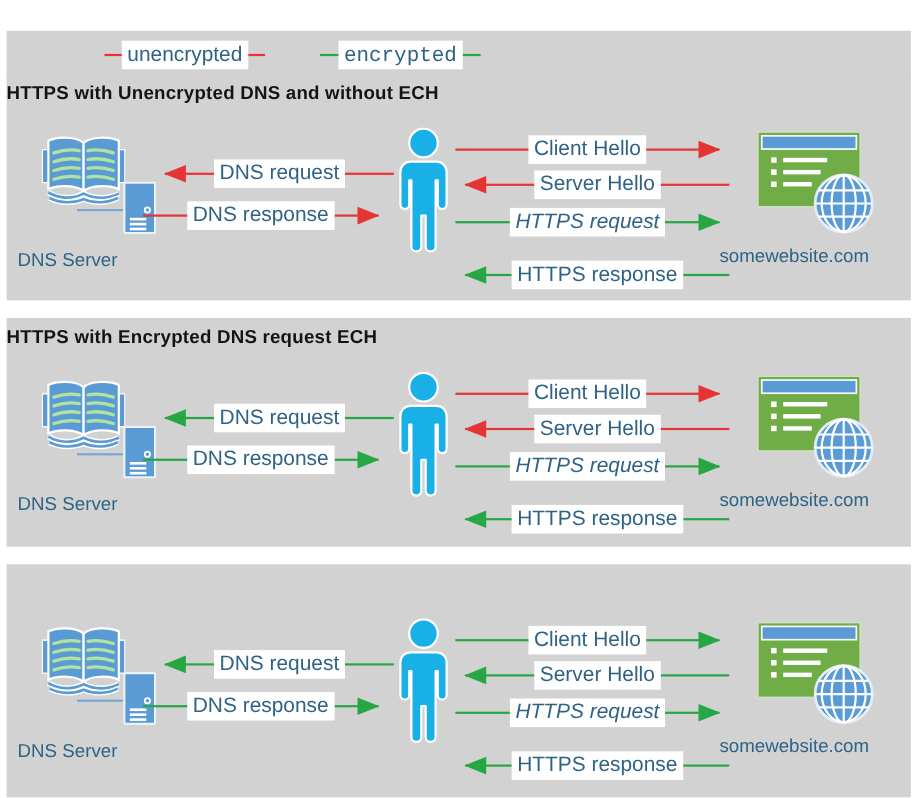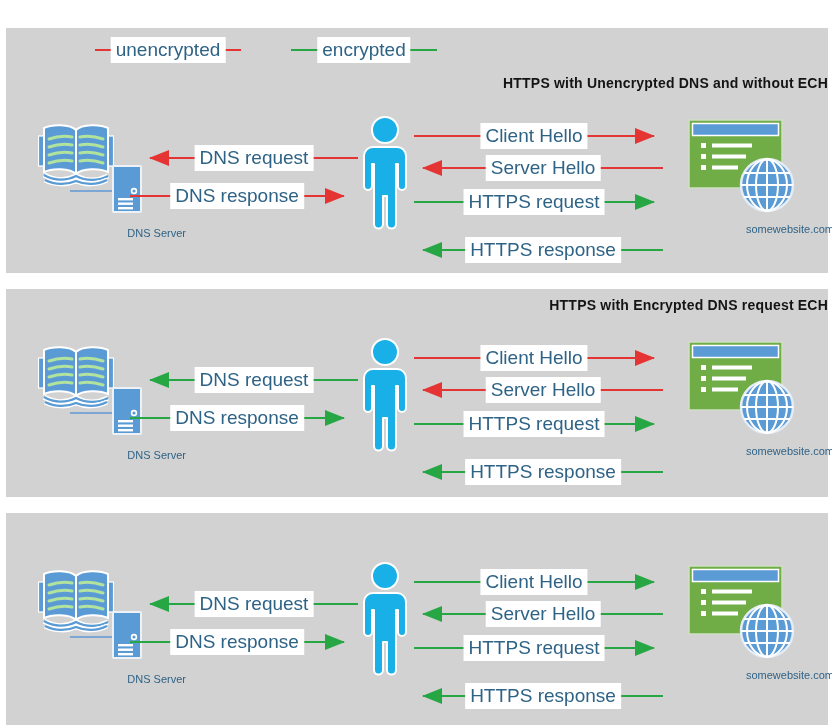--- a/index.html
+++ b/index.html
@@ -8,63 +8,63 @@
     font-family:"Liberation Sans","DejaVu Sans",sans-serif;
     overflow:hidden;
   }
   .bar{position:absolute;left:6px;width:822px;background:var(--panel-gray,#d2d2d2);}
   #legend-bar{top:8px;height:44px;margin-top:20px;}
   #panel-0{top:67px;height:206px;}
   #panel-1{top:289px;height:208px;}
   #panel-2{top:513px;height:212px;}
 
   .panel-title{
-    position:absolute;top:8px;left:0;width:100%;text-align:right;
-    font-size:14px;font-weight:bold;color:var(--title-black,#141414);
+    position:absolute;top:8px;left:0;width:100%;text-align:left;
+    font-size:17px;font-weight:bold;color:var(--title-black,#141414);
     letter-spacing:0.2px;
   }
 
   
   .arrow{position:absolute;height:14px;}
   .aline{position:absolute;left:0;right:0;top:50%;height:2px;margin-top:-1px;background:#999;}
   .ahead{position:absolute;width:0;height:0;top:50%;margin-top:-8px;
          border-top:8px solid transparent;border-bottom:8px solid transparent;}
   .ahead.left{left:-1px;border-right:20px solid #999;}
   .ahead.right{right:-1px;border-left:20px solid #999;}
   .albl{
     position:absolute;left:50%;top:50%;transform:translate(-50%,-50%);
     background:#ffffff;padding:1px 5px;font-size:19px;line-height:24px;
     color:var(--label-blue,#2f6386);white-space:nowrap;
   }
   .pos-dns-0{left:144px;top:84px;width:208px;}
   .pos-dns-1{left:124px;top:122px;width:214px;}
   .pos-tls-0{left:408px;top:62px;width:240px;}
   .pos-tls-1{left:417px;top:94px;width:240px;}
-  .pos-tls-2{left:408px;top:128px;width:240px;}
+  .pos-tls-2{left:408px;top:128px;width:240px;font-style:italic;}
   .pos-tls-3{left:417px;top:176px;width:240px;}
 
   
   .book-icon{position:absolute;left:32px;top:55px;}
   .server-icon{position:absolute;left:106px;top:98px;}
   .connector{position:absolute;left:64px;top:123px;width:42px;height:2px;background:var(--connector-blue,#7ca6d4);}
   .person-icon{position:absolute;left:351px;top:49px;}
   .window-icon{position:absolute;left:682px;top:52px;}
   .globe-icon{position:absolute;left:732px;top:88px;}
   .actor-label{
-    position:absolute;font-size:11px;color:var(--label-blue,#2f6386);
-    text-align:right;white-space:nowrap;
+    position:absolute;font-size:17px;color:var(--label-blue,#2f6386);
+    text-align:left;white-space:nowrap;
   }
   .dns-label{left:10px;top:160px;width:170px;}
   .site-label{left:648px;top:156px;width:180px;}
 
   
   .legend-item{position:absolute;top:9px;height:26px;}
   .legend-item .aline{height:2px;}
   #legend-unencrypted{left:89px;width:146px;}
-  #legend-encrypted{left:285px;width:146px;}
+  #legend-encrypted{left:285px;width:146px;font-family:Liberation Mono, monospace;}
 </style>
 </head>
 <body>
 
 <div class="bar" id="legend-bar">
   <div class="legend-item" id="legend-unencrypted">
     <div class="aline" style="background: rgb(229, 52, 52);"></div>
     <span class="albl">unencrypted</span>
   </div>
   <div class="legend-item" id="legend-encrypted">

